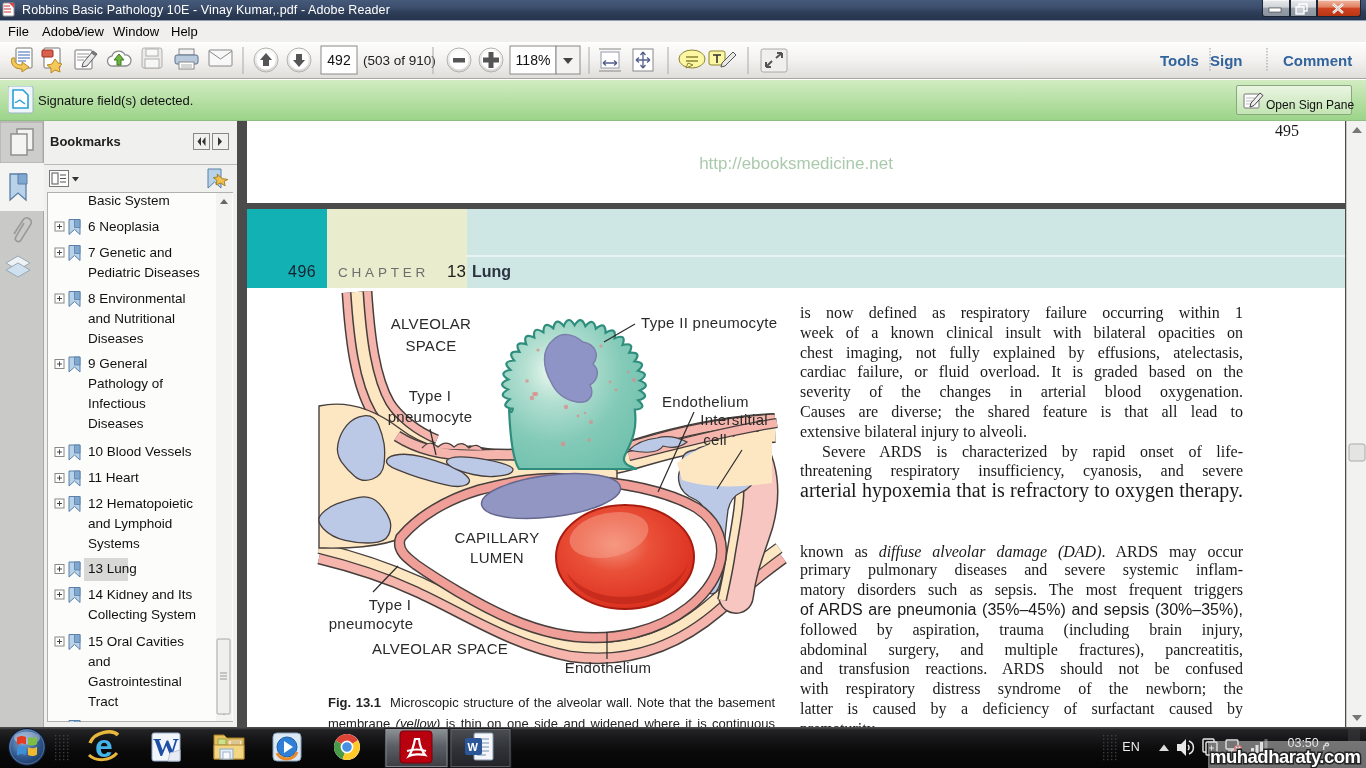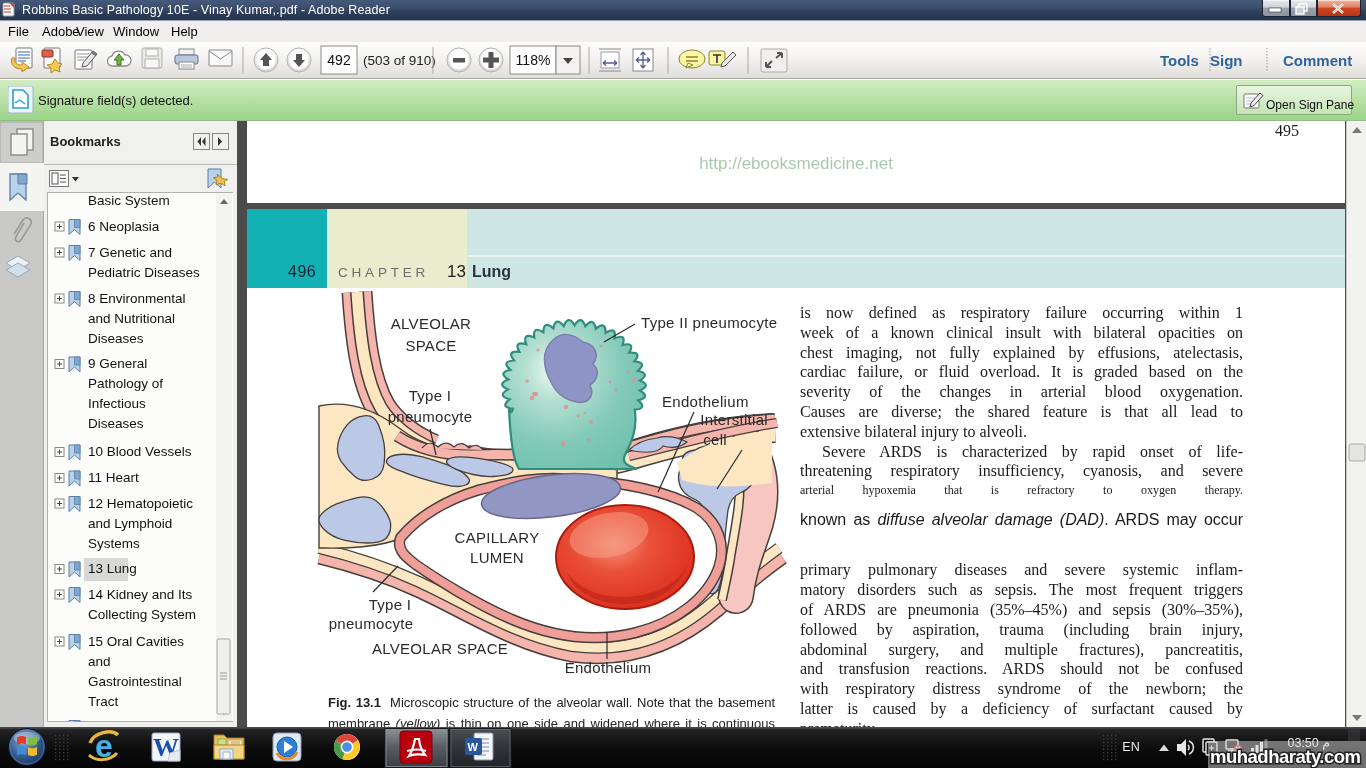--- a/index.html
+++ b/index.html
@@ -467,25 +467,25 @@
 <div class="abs" style="left:81px;top:571px;width:447px;font-size:13px;line-height:21px;color:#222;text-align:justify"><b>Fig. 13.1</b>&nbsp; Microscopic structure of the alveolar wall. Note that the basement membrane <i>(yellow)</i> is thin on one side and widened where it is continuous with the interstitium.</div>
 <div class="abs" style="left:553px;top:182.0px;width:443px;height:19.8px;line-height:19.8px;font-size:16px;color:#1a1a1a;font-family:'Liberation Serif',serif;text-align:justify;text-align-last:justify">is now defined as respiratory failure occurring within 1</div>
 <div class="abs" style="left:553px;top:201.8px;width:443px;height:19.8px;line-height:19.8px;font-size:16px;color:#1a1a1a;font-family:'Liberation Serif',serif;text-align:justify;text-align-last:justify">week of a known clinical insult with bilateral opacities on</div>
 <div class="abs" style="left:553px;top:221.6px;width:443px;height:19.8px;line-height:19.8px;font-size:16px;color:#1a1a1a;font-family:'Liberation Serif',serif;text-align:justify;text-align-last:justify">chest imaging, not fully explained by effusions, atelectasis,</div>
 <div class="abs" style="left:553px;top:241.4px;width:443px;height:19.8px;line-height:19.8px;font-size:16px;color:#1a1a1a;font-family:'Liberation Serif',serif;text-align:justify;text-align-last:justify">cardiac failure, or fluid overload. It is graded based on the</div>
 <div class="abs" style="left:553px;top:261.2px;width:443px;height:19.8px;line-height:19.8px;font-size:16px;color:#1a1a1a;font-family:'Liberation Serif',serif;text-align:justify;text-align-last:justify">severity of the changes in arterial blood oxygenation.</div>
 <div class="abs" style="left:553px;top:281.0px;width:443px;height:19.8px;line-height:19.8px;font-size:16px;color:#1a1a1a;font-family:'Liberation Serif',serif;text-align:justify;text-align-last:justify">Causes are diverse; the shared feature is that all lead to</div>
 <div class="abs" style="left:553px;top:300.8px;width:443px;height:19.8px;line-height:19.8px;font-size:16px;color:#1a1a1a;font-family:'Liberation Serif',serif;">extensive bilateral injury to alveoli.</div>
 <div class="abs" style="left:553px;top:320.6px;width:443px;height:19.8px;line-height:19.8px;font-size:16px;color:#1a1a1a;font-family:'Liberation Serif',serif;text-align:justify;text-align-last:justify"><span style="display:inline-block;width:22px"></span>Severe ARDS is characterized by rapid onset of life-</div>
 <div class="abs" style="left:553px;top:340.4px;width:443px;height:19.8px;line-height:19.8px;font-size:16px;color:#1a1a1a;font-family:'Liberation Serif',serif;text-align:justify;text-align-last:justify">threatening respiratory insufficiency, cyanosis, and severe</div>
-<div class="abs" style="left:553px;top:360.2px;width:443px;height:19.8px;line-height:19.8px;font-size:12px;color:#1a1a1a;font-family:'Liberation Serif',serif;text-align:justify;text-align-last:justify">arterial hypoxemia that is refractory to oxygen therapy.</div>
-<div class="abs" style="left:553px;top:389px;width:443px;height:19.8px;line-height:19.8px;font-size:16px;color:#1a1a1a;font-family:Liberation Sans, sans-serif;text-align:justify;text-align-last:justify">known as <i>diffuse alveolar damage (DAD)</i>. ARDS may occur</div>
+<div class="abs" style="left:553px;top:360.2px;width:443px;height:19.8px;line-height:19.8px;font-size:20px;color:#1a1a1a;font-family:'Liberation Serif',serif;text-align:justify;text-align-last:justify">arterial hypoxemia that is refractory to oxygen therapy.</div>
+<div class="abs" style="left:553px;top:421px;width:443px;height:19.8px;line-height:19.8px;font-size:16px;color:#1a1a1a;font-family:Liberation Serif, serif;text-align:justify;text-align-last:justify">known as <i>diffuse alveolar damage (DAD)</i>. ARDS may occur</div>
 <div class="abs" style="left:553px;top:439.4px;width:443px;height:19.8px;line-height:19.8px;font-size:16px;color:#1a1a1a;font-family:'Liberation Serif',serif;text-align:justify;text-align-last:justify">primary pulmonary diseases and severe systemic inflam-</div>
 <div class="abs" style="left:553px;top:459.2px;width:443px;height:19.8px;line-height:19.8px;font-size:16px;color:#1a1a1a;font-family:'Liberation Serif',serif;text-align:justify;text-align-last:justify">matory disorders such as sepsis. The most frequent triggers</div>
-<div class="abs" style="left:553px;top:479.0px;width:443px;height:19.8px;line-height:19.8px;font-size:16px;color:#1a1a1a;font-family:Liberation Serif, serif;text-align:justify;text-align-last:justify">of ARDS are pneumonia (35%–45%) and sepsis (30%–35%),</div>
+<div class="abs" style="left:553px;top:479.0px;width:443px;height:19.8px;line-height:19.8px;font-size:16px;color:#1a1a1a;font-family:Liberation Sans, sans-serif;text-align:justify;text-align-last:justify">of ARDS are pneumonia (35%–45%) and sepsis (30%–35%),</div>
 <div class="abs" style="left:553px;top:498.8px;width:443px;height:19.8px;line-height:19.8px;font-size:16px;color:#1a1a1a;font-family:'Liberation Serif',serif;text-align:justify;text-align-last:justify">followed by aspiration, trauma (including brain injury,</div>
 <div class="abs" style="left:553px;top:518.6px;width:443px;height:19.8px;line-height:19.8px;font-size:16px;color:#1a1a1a;font-family:'Liberation Serif',serif;text-align:justify;text-align-last:justify">abdominal surgery, and multiple fractures), pancreatitis,</div>
 <div class="abs" style="left:553px;top:538.4px;width:443px;height:19.8px;line-height:19.8px;font-size:16px;color:#1a1a1a;font-family:'Liberation Serif',serif;text-align:justify;text-align-last:justify">and transfusion reactions. ARDS should not be confused</div>
 <div class="abs" style="left:553px;top:558.2px;width:443px;height:19.8px;line-height:19.8px;font-size:16px;color:#1a1a1a;font-family:'Liberation Serif',serif;text-align:justify;text-align-last:justify">with respiratory distress syndrome of the newborn; the</div>
 <div class="abs" style="left:553px;top:578.0px;width:443px;height:19.8px;line-height:19.8px;font-size:16px;color:#1a1a1a;font-family:'Liberation Serif',serif;text-align:justify;text-align-last:justify">latter is caused by a deficiency of surfactant caused by</div>
 <div class="abs" style="left:553px;top:597.8px;width:443px;height:19.8px;line-height:19.8px;font-size:16px;color:#1a1a1a;font-family:'Liberation Serif',serif;">prematurity.</div>
 </div>
     <div class="abs" id="vscroll">
 <svg class="abs" style="left:0;top:0" width="20" height="606">
 <path d="M10 6 L15 12 L5 12 Z" fill="#777"></path>

